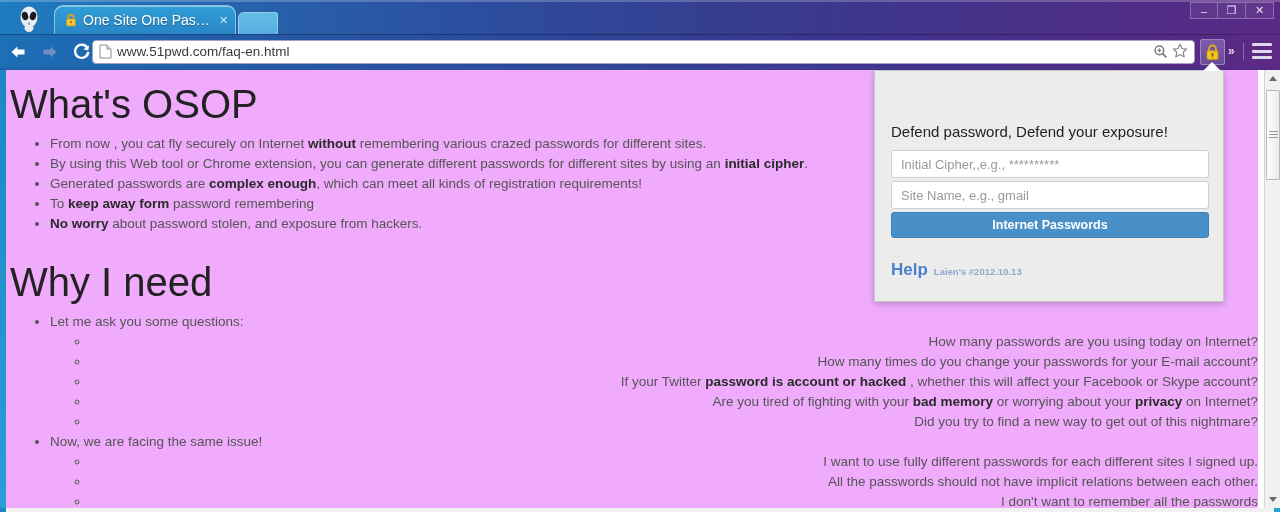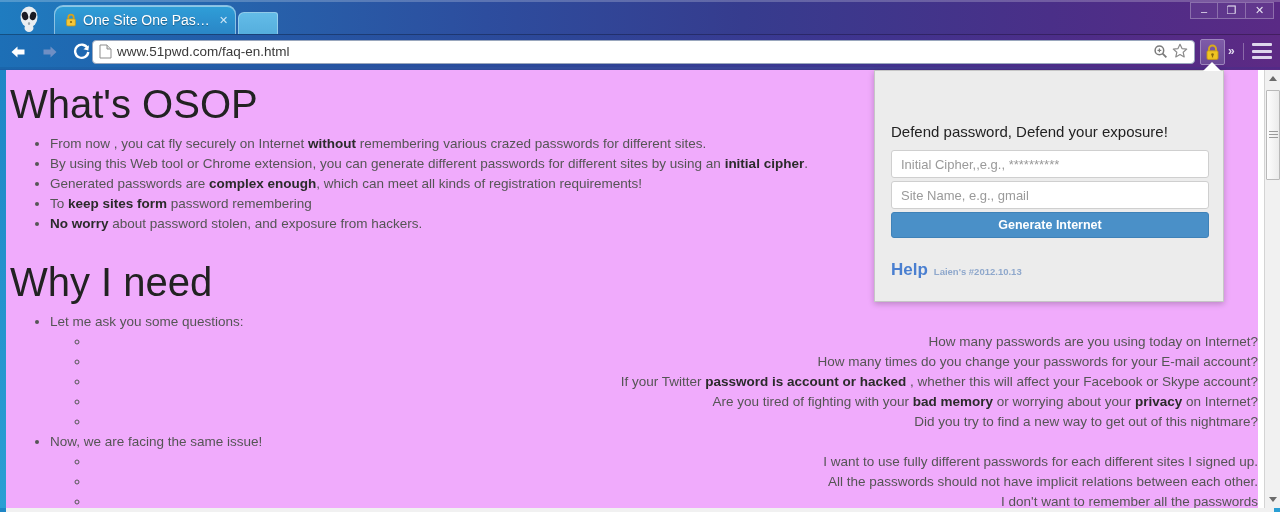--- a/index.html
+++ b/index.html
@@ -407,21 +407,21 @@
 
   <div id="viewport">
     <div id="page">
 
       <h1 class="page-h1">What's OSOP</h1>
 
       <ul class="lvl1" id="osop-list">
           <li>From now , you cat fly securely on Internet <b>without</b> remembering various crazed passwords for different sites.</li>
           <li>By using this Web tool or Chrome extension, you can generate different passwords for different sites by using an <b>initial cipher</b>.</li>
           <li>Generated passwords are <b>complex enough</b>, which can meet all kinds of registration requirements!</li>
-          <li>To <b>keep sites form</b> password remembering</li>
+          <li>To <b>keep away form</b> password remembering</li>
           <li><b>No worry</b> about password stolen, and exposure from hackers.</li>
         </ul>
 
       <h1 class="page-h1 second">Why I need</h1>
 
       <ul class="lvl1" id="why-list">
           <li>Let me ask you some questions:<ul class="lvl2">
               <li>How many passwords are you using today on Internet?</li>
               <li>How many times do you change your passwords for your E-mail account?</li>
               <li>If your Twitter <b>password is account or hacked</b> , whether this will affect your Facebook or Skype account?</li>
@@ -456,21 +456,21 @@
   <div id="hscroll"></div>
 
   <div id="popup-arrow"></div>
   <div id="ext-popup">
     <div id="popup-heading">Defend password, Defend your exposure!</div>
 
     <input class="popup-field" type="text" id="initial-cipher-input" placeholder="Initial Cipher,,e.g., **********" style="">
 
     <input class="popup-field" type="text" id="site-name-input" placeholder="Site Name, e.g., gmail" style="">
 
-    <button id="generate-btn">Generate Internet</button>
+    <button id="generate-btn">Internet Passwords</button>
 
     <div id="popup-footer">
       <a id="help-link">Help</a>
       <span id="version-label">Laien's #2012.10.13</span>
     </div>
   </div>
 
 </div>
 
 </body></html>

